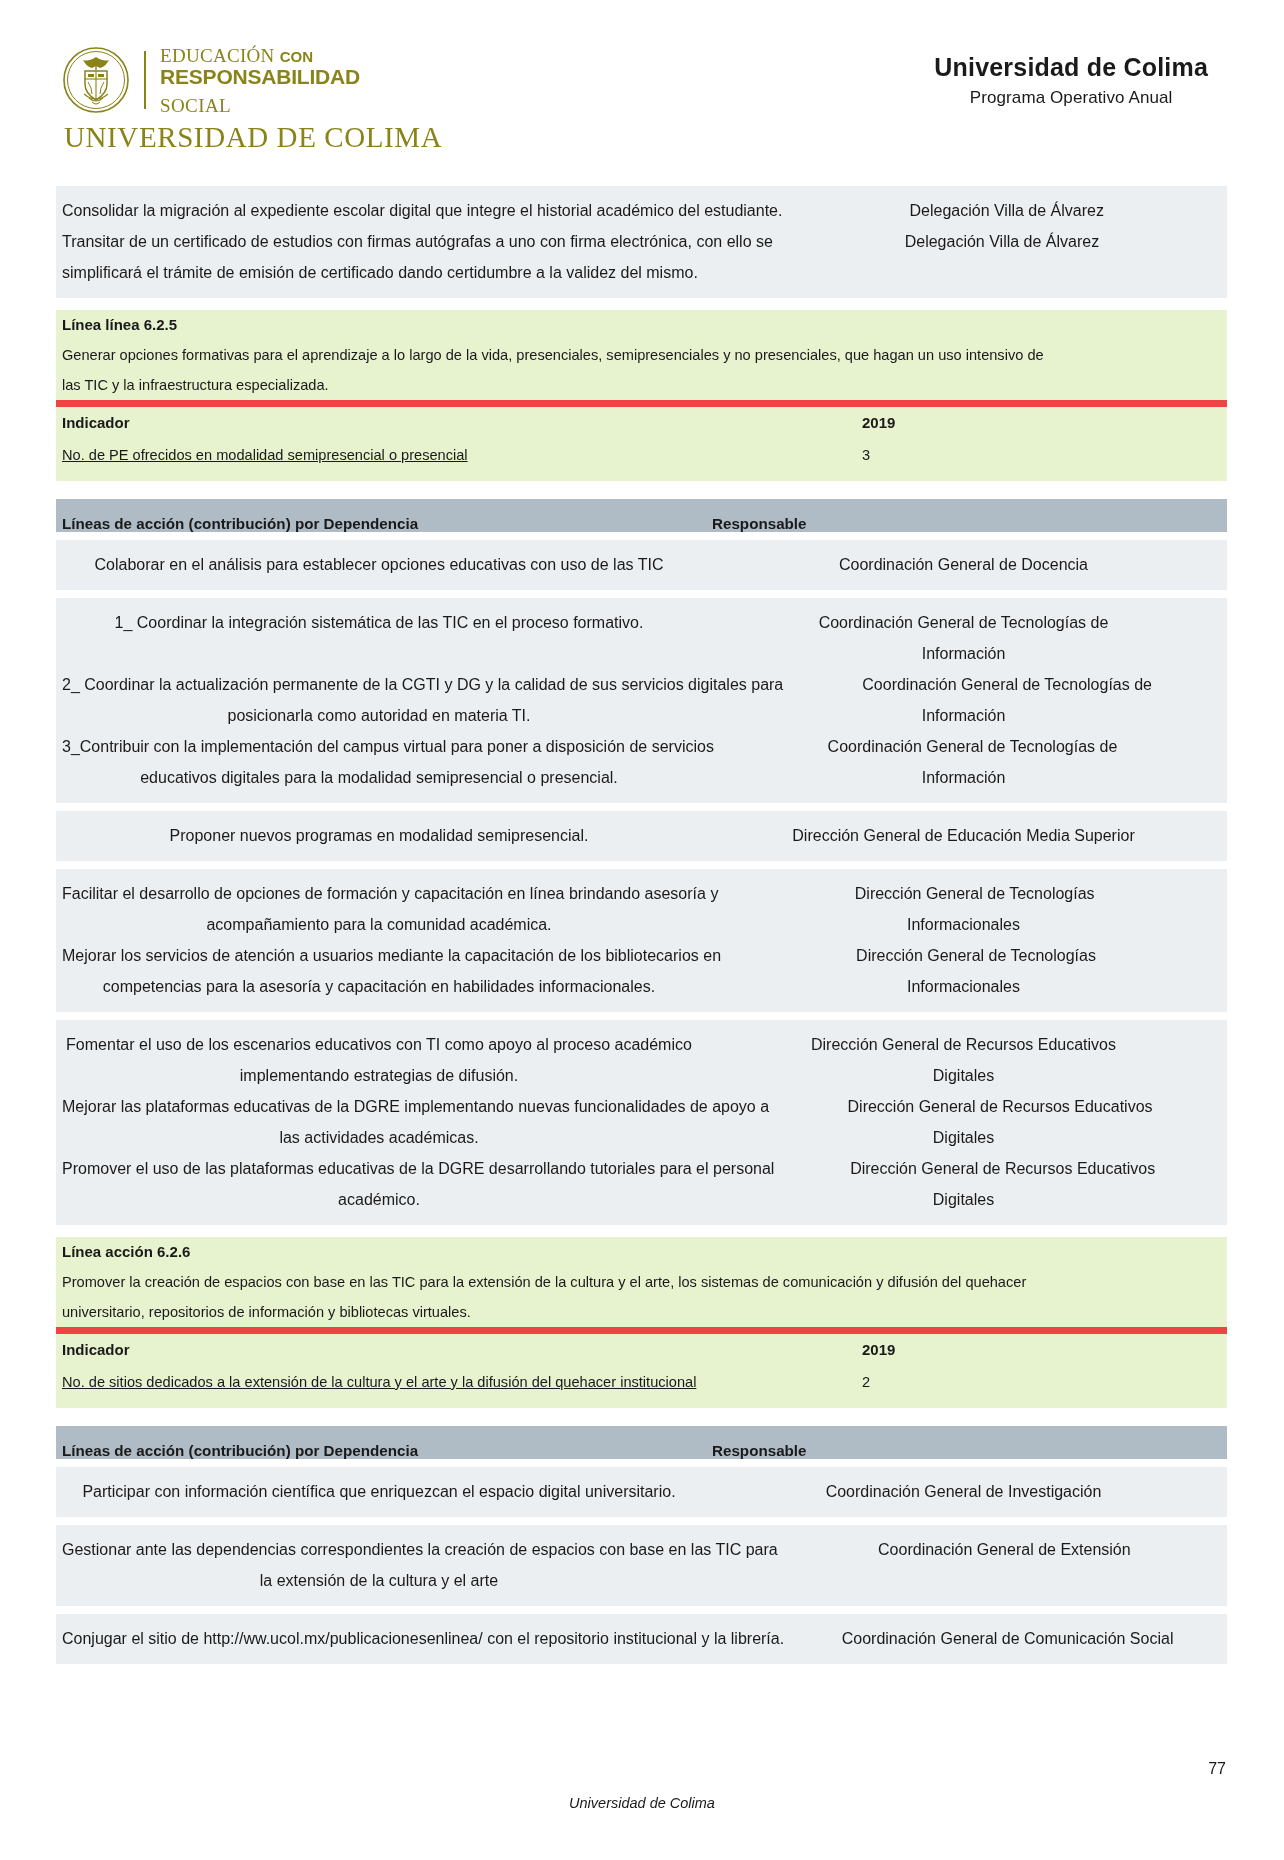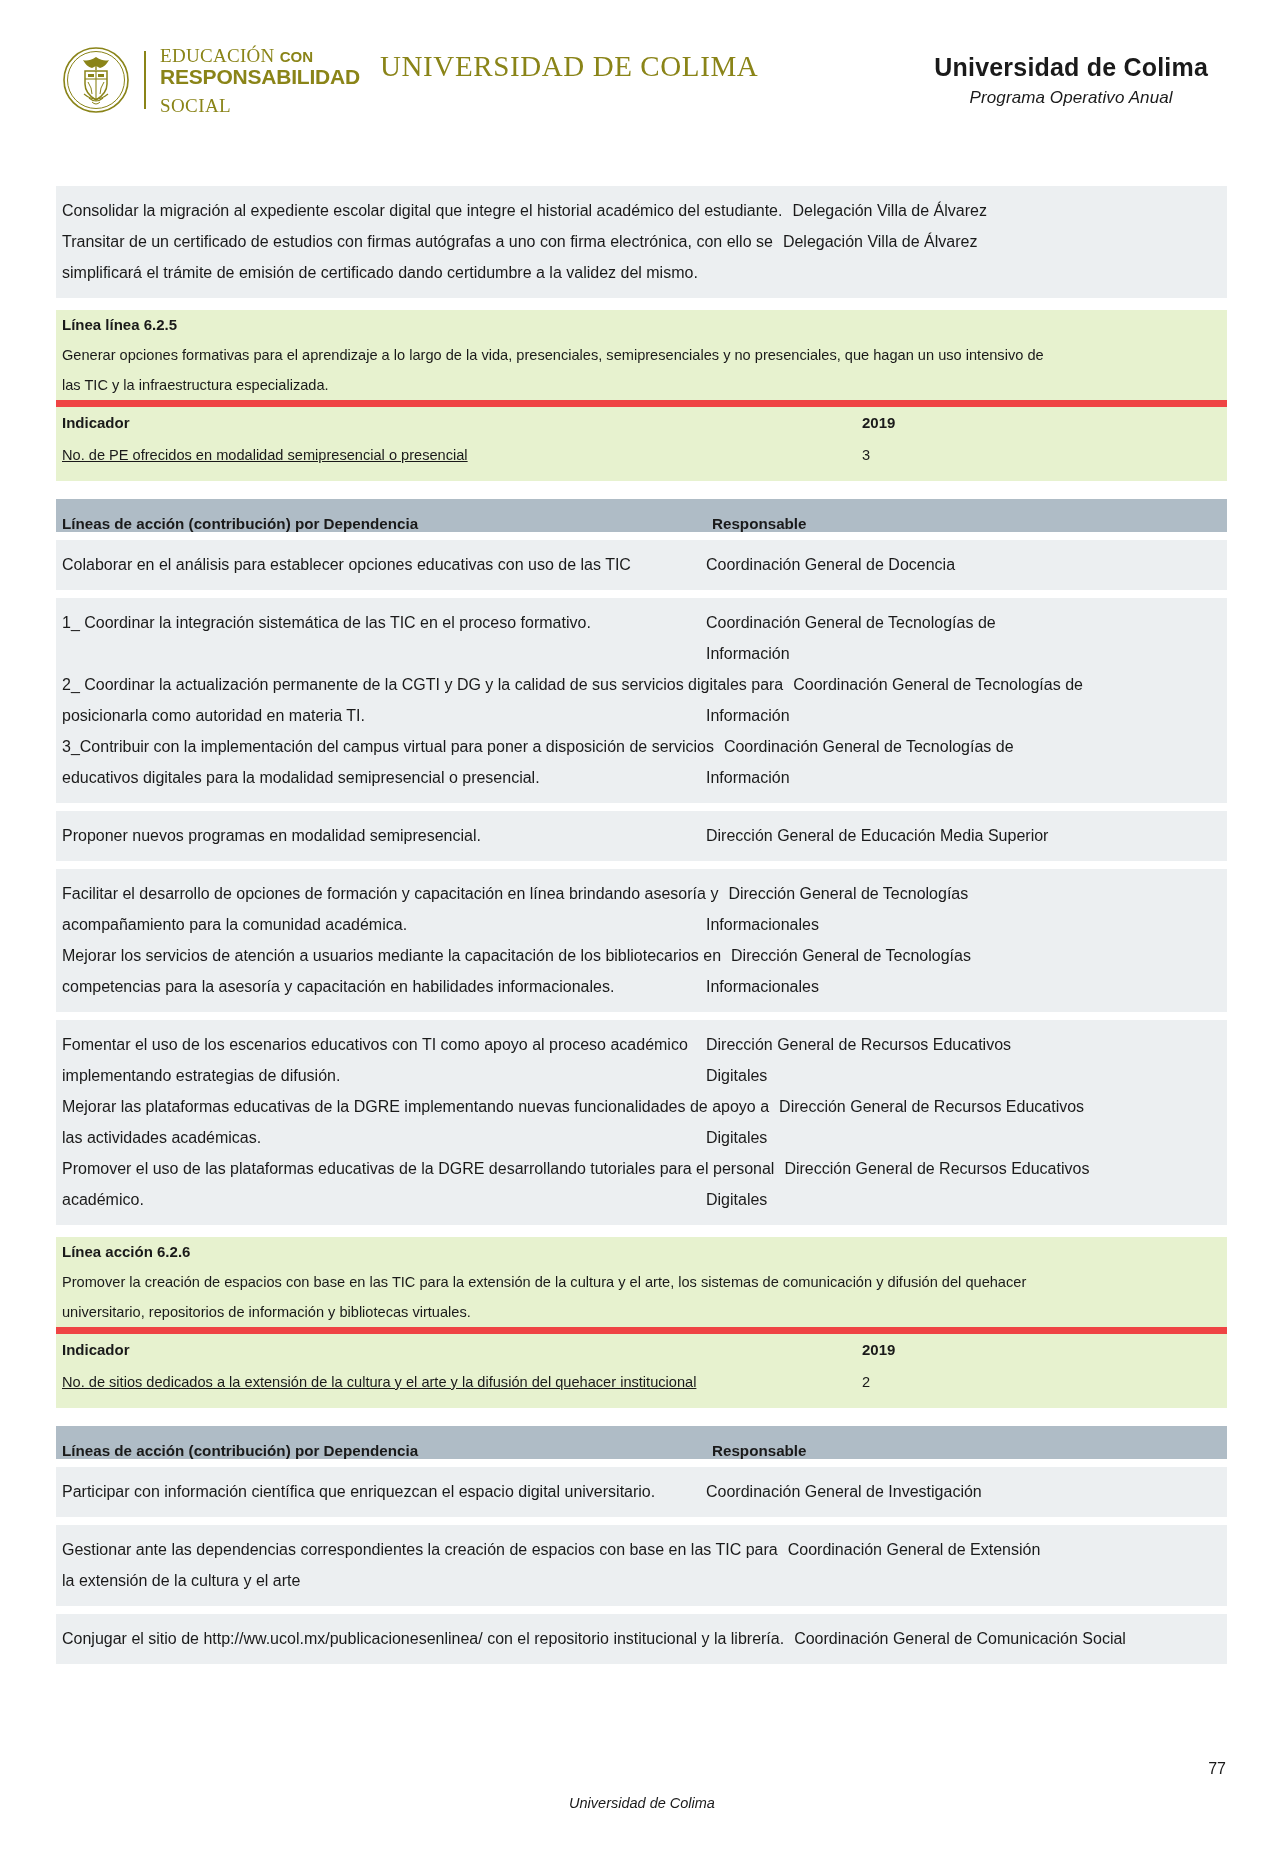--- a/index.html
+++ b/index.html
@@ -26,22 +26,22 @@
   .doc-header {
     display: flex;
     align-items: flex-start;
     justify-content: space-between;
     padding: 44px 58px 0 62px;
     box-sizing: border-box;
     height: 168px;
   }
   .brand {
     display: flex;
-    flex-direction: row;
-    gap: 18px;
+    flex-direction: column;
+    gap: 0;
     justify-content: space-between;
   }
   .brand-top {
     display: flex;
     align-items: center;
     gap: 14px;
   }
   .crest {
     width: 68px;
     height: 68px;
@@ -104,21 +104,20 @@
   }
   .univ-title {
     font-size: 25px;
     font-weight: bold;
     color: #1a1a1a;
     letter-spacing: 0.2px;
     line-height: 1.2;
   }
   .univ-sub {
     font-size: 17px;
-    font-style: italic;
     color: #1a1a1a;
     margin-top: 6px;
     letter-spacing: 0.1px;
   }
 
   
   .content {
     padding: 0 57px 0 56px;
     box-sizing: border-box;
   }
@@ -148,21 +147,21 @@
   }
   .line {
     line-height: 31px;
     white-space: nowrap;
     overflow: visible;
   }
   .spacer-sm { height: 12px; background: #ffffff; }
   .spacer-xs { height: 8px;  background: #ffffff; }
   .spacer-md { height: 18px; background: #ffffff; }
 
-  .block-pad-t { padding-top: 9px; }
+  .block-pad-t { padding-top: 9px; text-align: center; }
   .block-pad-b { padding-bottom: 10px; }
 
   
   .la-title {
     font-weight: bold;
     font-size: 15px;
     line-height: 30px;
     padding-left: 6px;
   }
   .la-desc {

